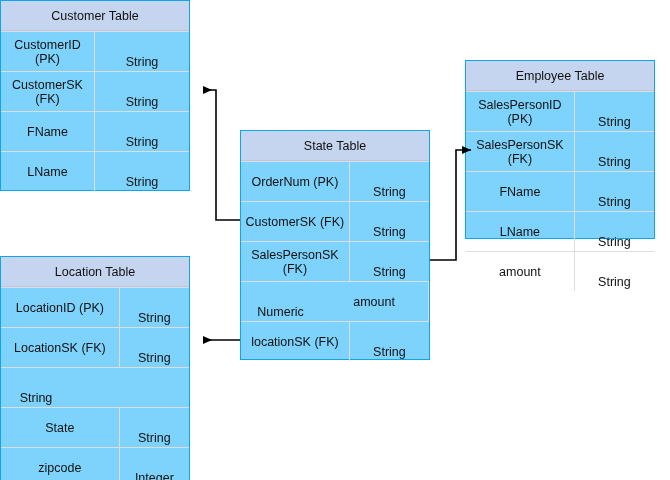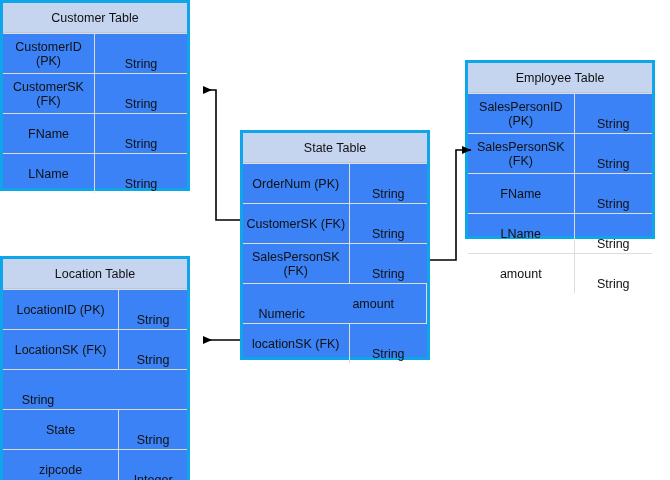--- a/index.html
+++ b/index.html
@@ -15,22 +15,22 @@
   }
   #canvas {
     position: relative;
     width: 670px;
     height: 480px;
     background: #ffffff;
   }
   .er-table {
     position: absolute;
     box-sizing: border-box;
-    border: 3px solid #0ea5e9;
-    background: #3b82f6;
+    border: 1px solid #0ea5e9;
+    background: #7dd3fc;
   }
   .tbl-header {
     box-sizing: border-box;
     background: #c5d4ef;
     border-bottom: 1px solid #b9c7e2;
     color: #111111;
     font-size: 12.5px;
     text-align: center;
     display: flex;
     align-items: center;

